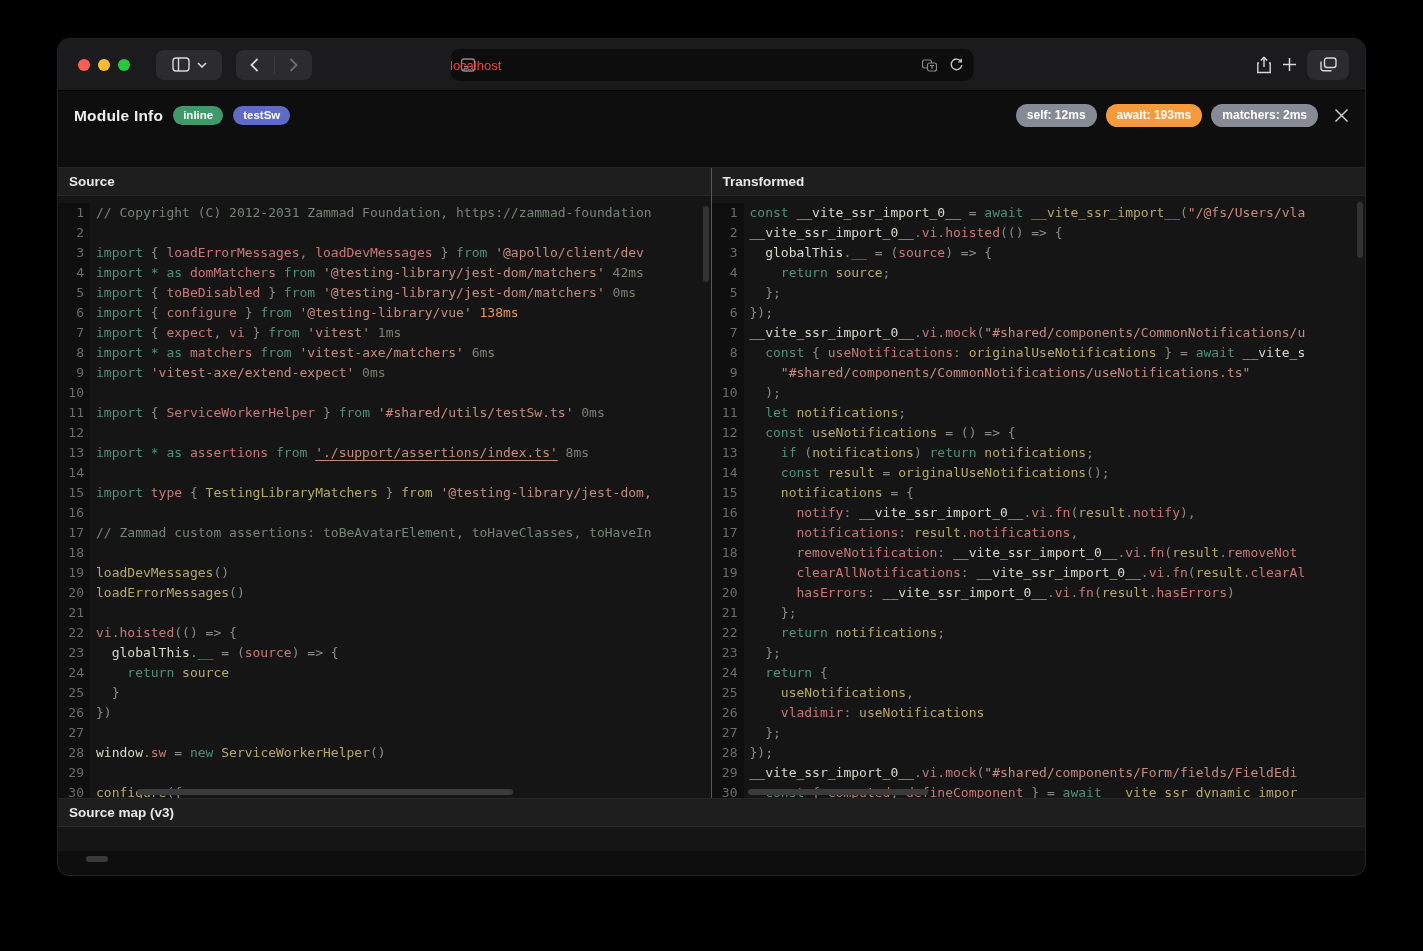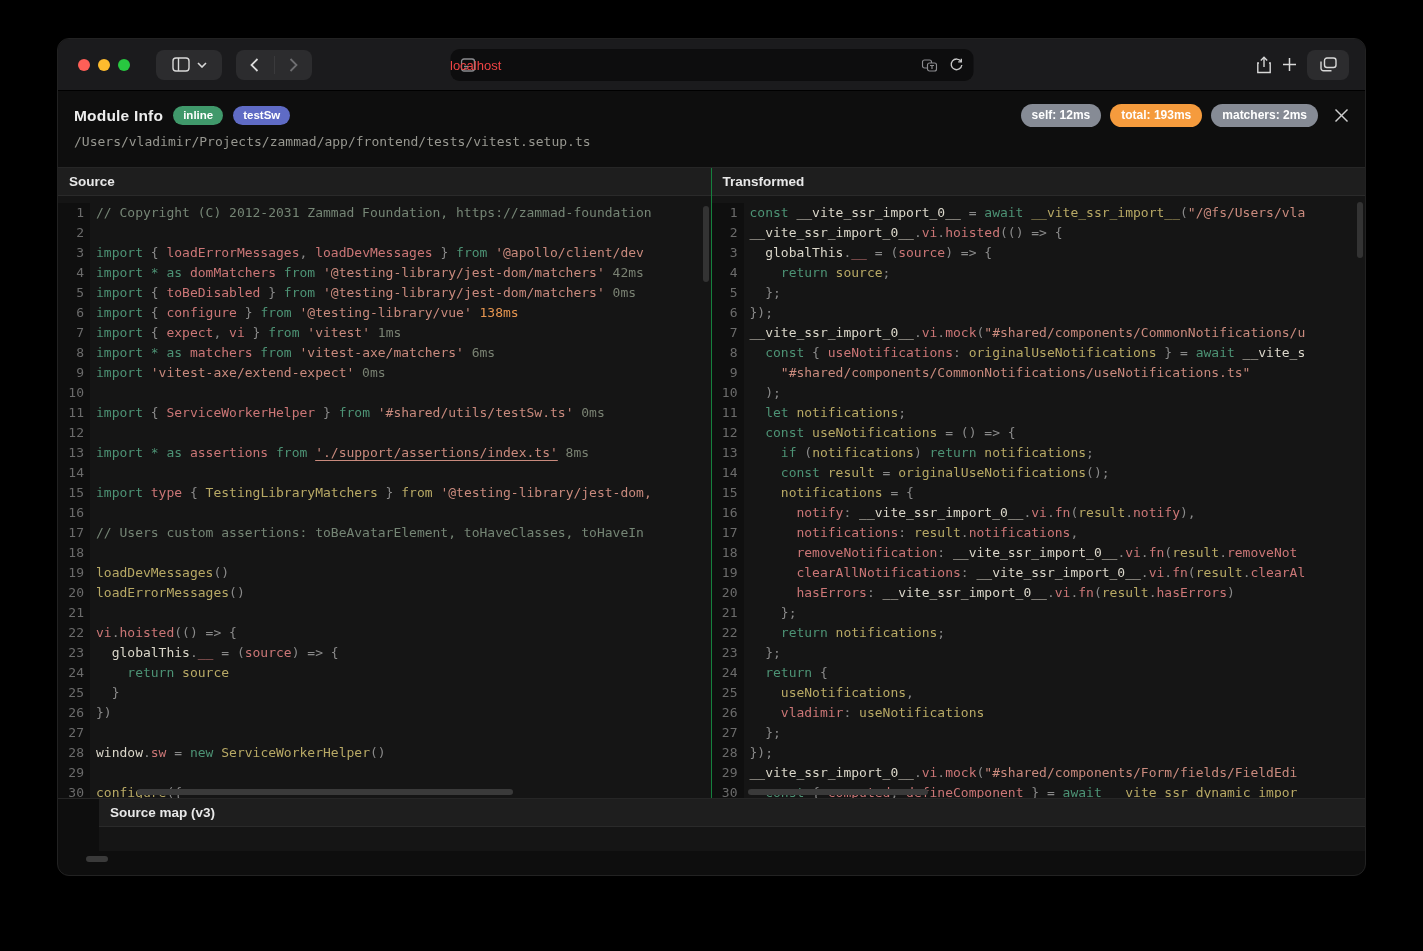--- a/index.html
+++ b/index.html
@@ -59,21 +59,21 @@
           font-family:"DejaVu Sans Mono", monospace; font-size:13px; position:relative; }
   .crow { height:20px; line-height:20px; white-space:pre; }
   .ln { display:inline-block; width:32px; text-align:right; padding-right:6px;
         background:#0f0f0f; height:20px; }
   .lc { white-space:pre; margin-left:6px; }
   .lnk { text-decoration:underline; text-underline-offset:3px; cursor:pointer; }
   .hscroll { position:absolute; bottom:3px; height:6px; border-radius:3px;
              background:#3a3a3a; }
   .vscroll { position:absolute; width:6px; border-radius:3px; background:#333; }
   
-  .mapsec { border-top:1px solid #262626; position:relative; height:70px;padding-left:41px; }
+  .mapsec { border-top:1px solid #262626; position:relative; height:70px; }
   .map-row { background:#151515; font-family:"DejaVu Sans Mono", monospace;
              font-size:13px; height:24px; line-height:24px; white-space:pre;
              overflow:hidden; }
   svg { display:block; }
 </style>
 </head>
 <body>
 
 <div class="window">
 
@@ -162,31 +162,30 @@
     </div>
   </div>
 
   <div class="mod-header">
     <div class="mod-row1">
       <span class="mod-title">Module Info</span>
       <span class="badge b-inline">inline</span>
       <span class="badge b-cached">testSw</span>
       <span class="tpills">
         <span class="tpill p-gray">self: 12ms</span>
-        <span class="tpill p-orange">total: 193ms</span>
+        <span class="tpill p-orange">await: 193ms</span>
         <span class="tpill p-gray">matchers: 2ms</span>
       </span>
       <span class="close-btn">
         <svg width="15" height="15" viewBox="0 0 15 15" fill="none" stroke="currentColor" stroke-width="1.4">
           <line x1="1.5" y1="1.5" x2="13.5" y2="13.5"></line>
             <line x1="13.5" y1="1.5" x2="1.5" y2="13.5"></line>
         </svg>
       </span>
     </div>
-    <div class="mod-path">/Users/vladimir/Projects/zammad/app/frontend/tests/vitest.setup.ts</div>
   </div>
 
   <div class="panes">
     <section class="pane">
       <div class="pane-title">Source</div>
       <div class="code" id="source-code">
           <div class="crow"><span class="ln" style="color: rgb(107, 107, 107);">1</span><span class="lc"><span style="color: rgb(117, 133, 117);">// Copyright (C) 2012-2031 Zammad Foundation, https://zammad-foundation</span></span></div>
           <div class="crow"><span class="ln" style="color: rgb(107, 107, 107);">2</span><span class="lc"></span></div>
           <div class="crow"><span class="ln" style="color: rgb(107, 107, 107);">3</span><span class="lc"><span style="color: rgb(77, 147, 117);">import</span><span style="color: rgb(138, 138, 138);"> { </span><span style="color: rgb(203, 118, 118);">loadErrorMessages</span><span style="color: rgb(138, 138, 138);">, </span><span style="color: rgb(203, 118, 118);">loadDevMessages</span><span style="color: rgb(138, 138, 138);"> } </span><span style="color: rgb(77, 147, 117);">from</span><span style="color: rgb(201, 138, 125);"> '@apollo/client/dev</span></span></div>
           <div class="crow"><span class="ln" style="color: rgb(107, 107, 107);">4</span><span class="lc"><span style="color: rgb(77, 147, 117);">import * as</span><span style="color: rgb(203, 118, 118);"> domMatchers</span><span style="color: rgb(77, 147, 117);"> from</span><span style="color: rgb(201, 138, 125);"> '@testing-library/jest-dom/matchers'</span><span style="color: rgb(121, 129, 114);"> 42ms</span></span></div>
@@ -195,21 +194,21 @@
           <div class="crow"><span class="ln" style="color: rgb(107, 107, 107);">7</span><span class="lc"><span style="color: rgb(77, 147, 117);">import</span><span style="color: rgb(138, 138, 138);"> { </span><span style="color: rgb(203, 118, 118);">expect</span><span style="color: rgb(138, 138, 138);">, </span><span style="color: rgb(203, 118, 118);">vi</span><span style="color: rgb(138, 138, 138);"> } </span><span style="color: rgb(77, 147, 117);">from</span><span style="color: rgb(201, 138, 125);"> 'vitest'</span><span style="color: rgb(121, 129, 114);"> 1ms</span></span></div>
           <div class="crow"><span class="ln" style="color: rgb(107, 107, 107);">8</span><span class="lc"><span style="color: rgb(77, 147, 117);">import * as</span><span style="color: rgb(203, 118, 118);"> matchers</span><span style="color: rgb(77, 147, 117);"> from</span><span style="color: rgb(201, 138, 125);"> 'vitest-axe/matchers'</span><span style="color: rgb(121, 129, 114);"> 6ms</span></span></div>
           <div class="crow"><span class="ln" style="color: rgb(107, 107, 107);">9</span><span class="lc"><span style="color: rgb(77, 147, 117);">import</span><span style="color: rgb(201, 138, 125);"> 'vitest-axe/extend-expect'</span><span style="color: rgb(121, 129, 114);"> 0ms</span></span></div>
           <div class="crow"><span class="ln" style="color: rgb(107, 107, 107);">10</span><span class="lc"></span></div>
           <div class="crow"><span class="ln" style="color: rgb(107, 107, 107);">11</span><span class="lc"><span style="color: rgb(77, 147, 117);">import</span><span style="color: rgb(138, 138, 138);"> { </span><span style="color: rgb(203, 118, 118);">ServiceWorkerHelper</span><span style="color: rgb(138, 138, 138);"> } </span><span style="color: rgb(77, 147, 117);">from</span><span style="color: rgb(201, 138, 125);"> '#shared/utils/testSw.ts'</span><span style="color: rgb(121, 129, 114);"> 0ms</span></span></div>
           <div class="crow"><span class="ln" style="color: rgb(107, 107, 107);">12</span><span class="lc"></span></div>
           <div class="crow"><span class="ln" style="color: rgb(107, 107, 107);">13</span><span class="lc"><span style="color: rgb(77, 147, 117);">import * as</span><span style="color: rgb(203, 118, 118);"> assertions</span><span style="color: rgb(77, 147, 117);"> from </span><span class="lnk" style="color: rgb(201, 138, 125);">'./support/assertions/index.ts'</span><span style="color: rgb(121, 129, 114);"> 8ms</span></span></div>
           <div class="crow"><span class="ln" style="color: rgb(107, 107, 107);">14</span><span class="lc"></span></div>
           <div class="crow"><span class="ln" style="color: rgb(107, 107, 107);">15</span><span class="lc"><span style="color: rgb(77, 147, 117);">import</span><span style="color: rgb(203, 118, 118);"> type</span><span style="color: rgb(138, 138, 138);"> { </span><span style="color: rgb(184, 169, 101);">TestingLibraryMatchers</span><span style="color: rgb(138, 138, 138);"> } </span><span style="color: rgb(184, 169, 101);">from</span><span style="color: rgb(201, 138, 125);"> '@testing-library/jest-dom,</span></span></div>
           <div class="crow"><span class="ln" style="color: rgb(107, 107, 107);">16</span><span class="lc"></span></div>
-          <div class="crow"><span class="ln" style="color: rgb(107, 107, 107);">17</span><span class="lc"><span style="color: rgb(117, 133, 117);">// Users custom assertions: toBeAvatarElement, toHaveClasses, toHaveIn</span></span></div>
+          <div class="crow"><span class="ln" style="color: rgb(107, 107, 107);">17</span><span class="lc"><span style="color: rgb(117, 133, 117);">// Zammad custom assertions: toBeAvatarElement, toHaveClasses, toHaveIn</span></span></div>
           <div class="crow"><span class="ln" style="color: rgb(107, 107, 107);">18</span><span class="lc"></span></div>
           <div class="crow"><span class="ln" style="color: rgb(107, 107, 107);">19</span><span class="lc"><span style="color: rgb(184, 169, 101);">loadDevMessages</span><span style="color: rgb(138, 138, 138);">()</span></span></div>
           <div class="crow"><span class="ln" style="color: rgb(107, 107, 107);">20</span><span class="lc"><span style="color: rgb(184, 169, 101);">loadErrorMessages</span><span style="color: rgb(138, 138, 138);">()</span></span></div>
           <div class="crow"><span class="ln" style="color: rgb(107, 107, 107);">21</span><span class="lc"></span></div>
           <div class="crow"><span class="ln" style="color: rgb(107, 107, 107);">22</span><span class="lc"><span style="color: rgb(203, 118, 118);">vi</span><span style="color: rgb(138, 138, 138);">.</span><span style="color: rgb(203, 118, 118);">hoisted</span><span style="color: rgb(138, 138, 138);">(() =&gt; {</span></span></div>
           <div class="crow"><span class="ln" style="color: rgb(107, 107, 107);">23</span><span class="lc"><span style="color: rgb(219, 215, 202);">  globalThis</span><span style="color: rgb(138, 138, 138);">.</span><span style="color: rgb(203, 118, 118);">__</span><span style="color: rgb(138, 138, 138);"> = (</span><span style="color: rgb(203, 118, 118);">source</span><span style="color: rgb(138, 138, 138);">) =&gt; {</span></span></div>
           <div class="crow"><span class="ln" style="color: rgb(107, 107, 107);">24</span><span class="lc"><span style="color: rgb(77, 147, 117);">    return</span><span style="color: rgb(184, 169, 101);"> source</span></span></div>
           <div class="crow"><span class="ln" style="color: rgb(107, 107, 107);">25</span><span class="lc"><span style="color: rgb(138, 138, 138);">  }</span></span></div>
           <div class="crow"><span class="ln" style="color: rgb(107, 107, 107);">26</span><span class="lc"><span style="color: rgb(138, 138, 138);">})</span></span></div>
           <div class="crow"><span class="ln" style="color: rgb(107, 107, 107);">27</span><span class="lc"></span></div>

